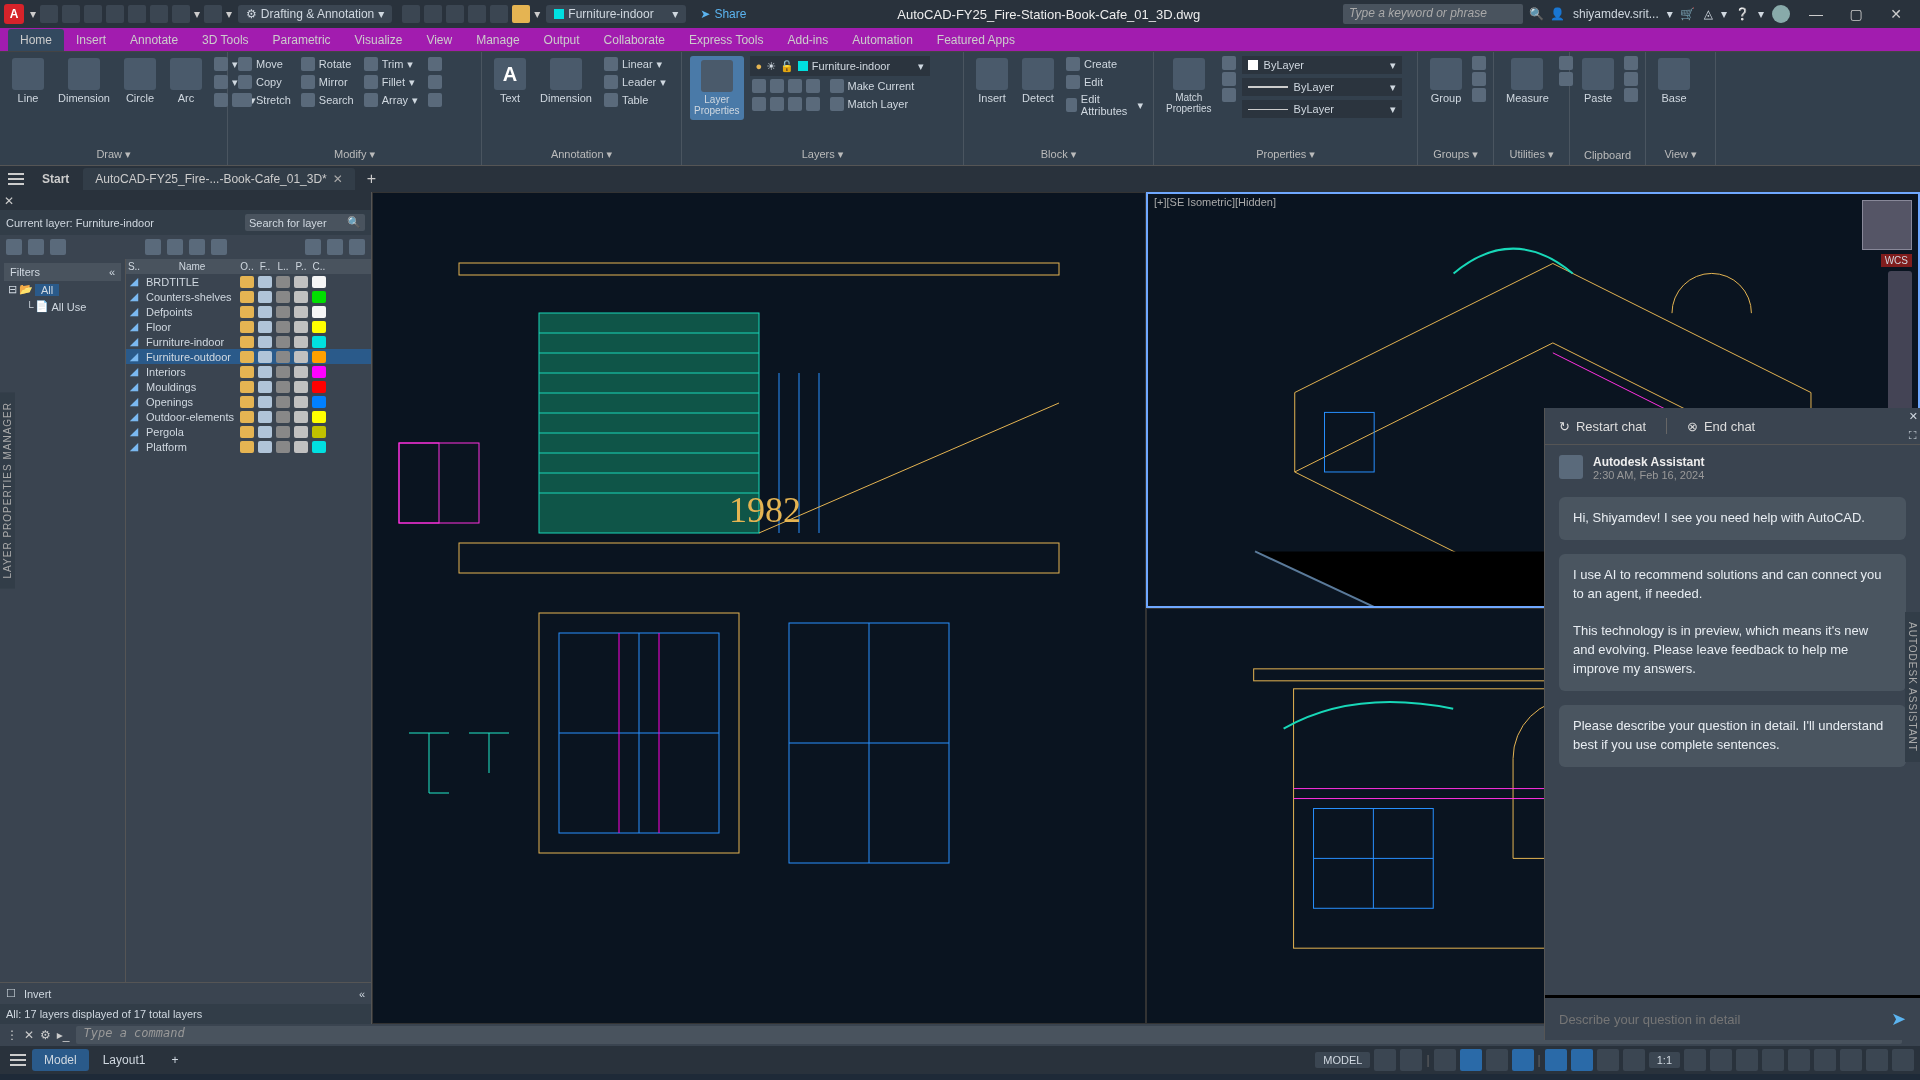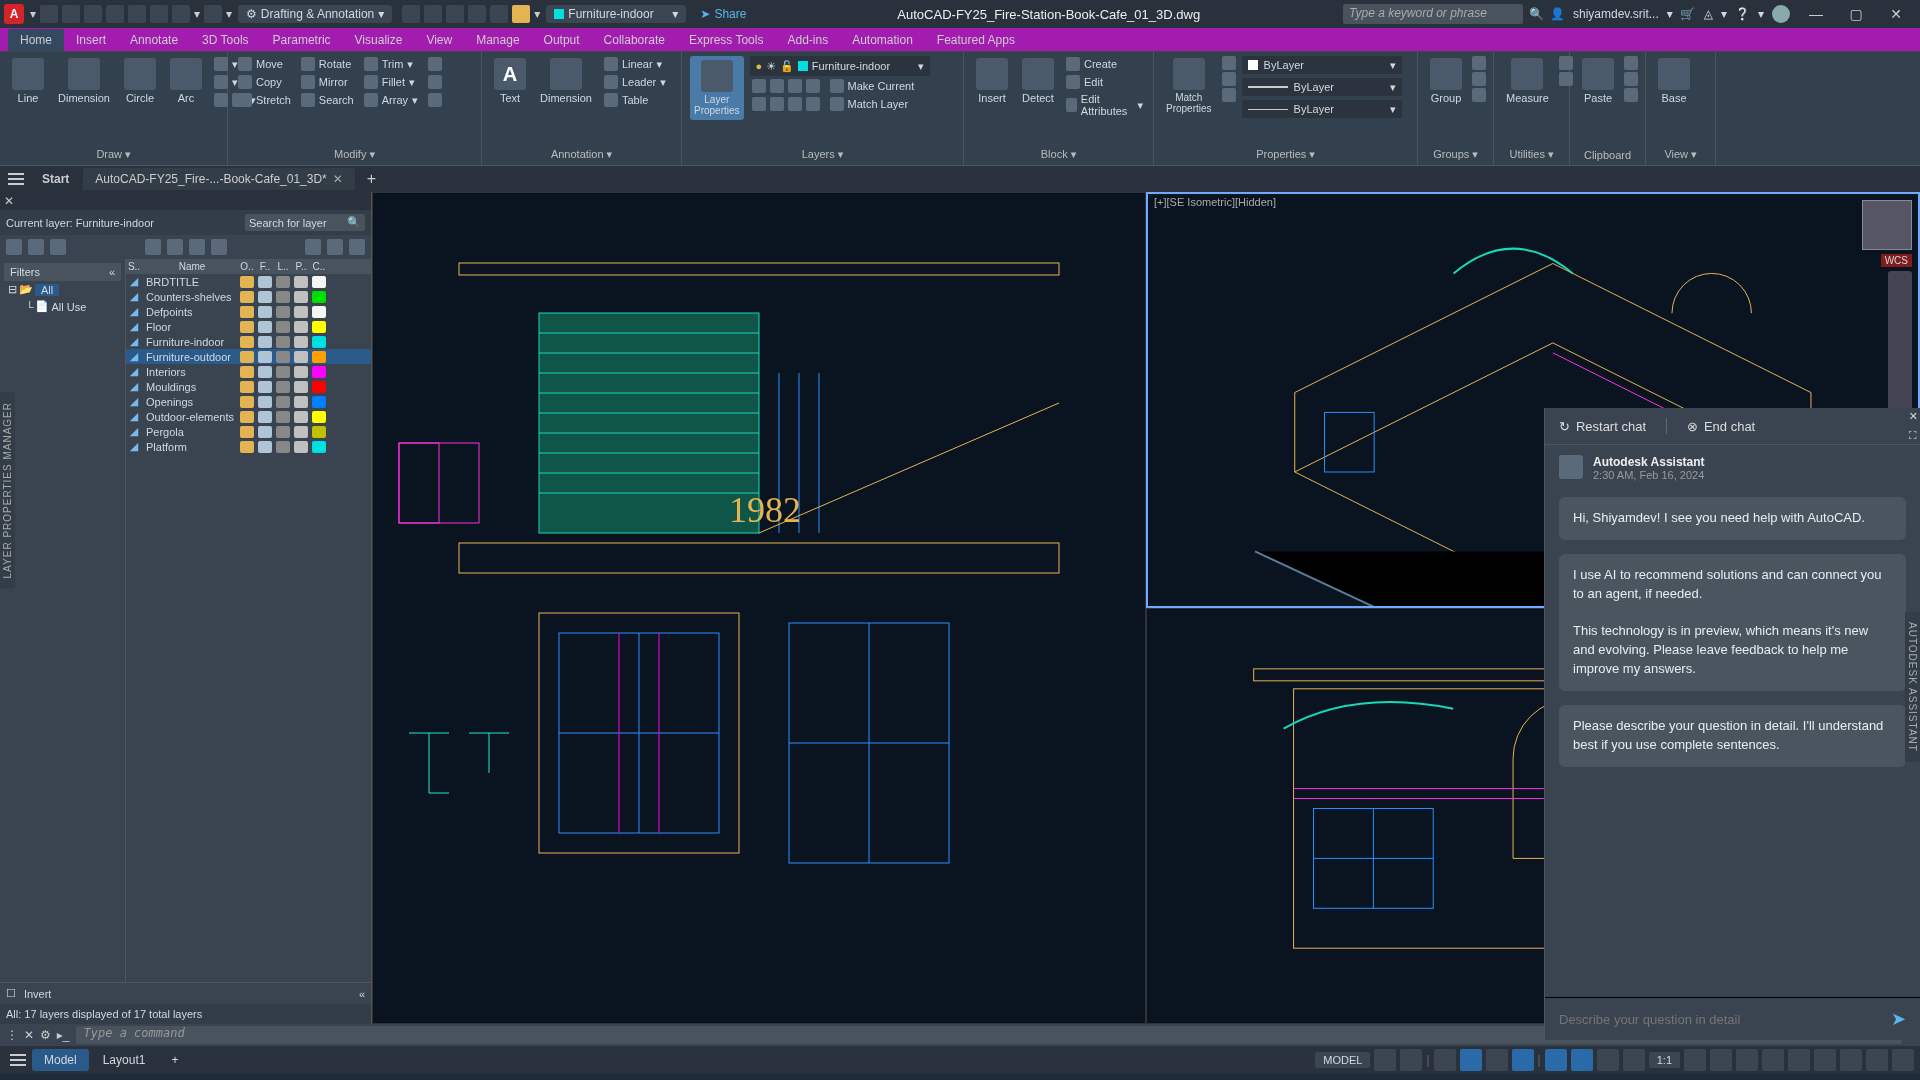--- a/index.html
+++ b/index.html
@@ -82,21 +82,21 @@
 .assistant { position: absolute; right: 0; top: 216px; width: 376px; height: 632px; background: #3a4450; display: flex; flex-direction: column; font-size: 13px; border-left: 1px solid #555; }
 .asst-header { padding: 10px 14px; display: flex; gap: 20px; border-bottom: 1px solid #555; align-items: center; }
 .asst-action { display: flex; align-items: center; gap: 6px; color: #ddd; }
 .asst-sep { width: 1px; height: 16px; background: #666; }
 .asst-from { padding: 10px 14px; display: flex; gap: 10px; align-items: flex-start; font-size: 12px; }
 .asst-avatar { width: 24px; height: 24px; background: #5a6a7b; border-radius: 3px; }
 .asst-name { font-weight: 600; color: #eee; }
 .asst-time { color: #999; font-size: 11px; }
 .asst-msgs { flex: 1; overflow-y: auto; padding: 6px 14px; display: flex; flex-direction: column; gap: 14px; }
 .bubble { background: #4a5560; padding: 12px 14px; border-radius: 6px; color: #e8edf2; line-height: 1.45; }
-.asst-input { padding: 10px 14px; border-top: 1px solid #000000; display: flex; align-items: center; justify-content: space-between; }
+.asst-input { padding: 10px 14px; border-top: 3px solid #000000; display: flex; align-items: center; justify-content: space-between; }
 .asst-input input { background: transparent; border: none; color: #ccc; font-size: 13px; width: 300px; outline: none; }
 .send-ico { color: #5bb4f0; font-size: 18px; }
 .asst-side { position: absolute; right: 0; top: 420px; writing-mode: vertical-rl; font-size: 10px; letter-spacing: 1px; color: #aaa; background: #323d48; padding: 10px 2px; }
 
 
 .cmdline { height: 22px; background: #3a4450; display: flex; align-items: center; padding: 0 6px; gap: 6px; font-size: 12px; }
 .cmd-input { flex: 1; background: #49535e; height: 18px; padding: 0 8px; color: #999; font-style: italic; font-family: Consolas, monospace; font-size: 12px; border-radius: 2px; }
 
 
 .statusbar { height: 28px; background: #29323c; display: flex; align-items: center; justify-content: space-between; padding: 0 6px; }

